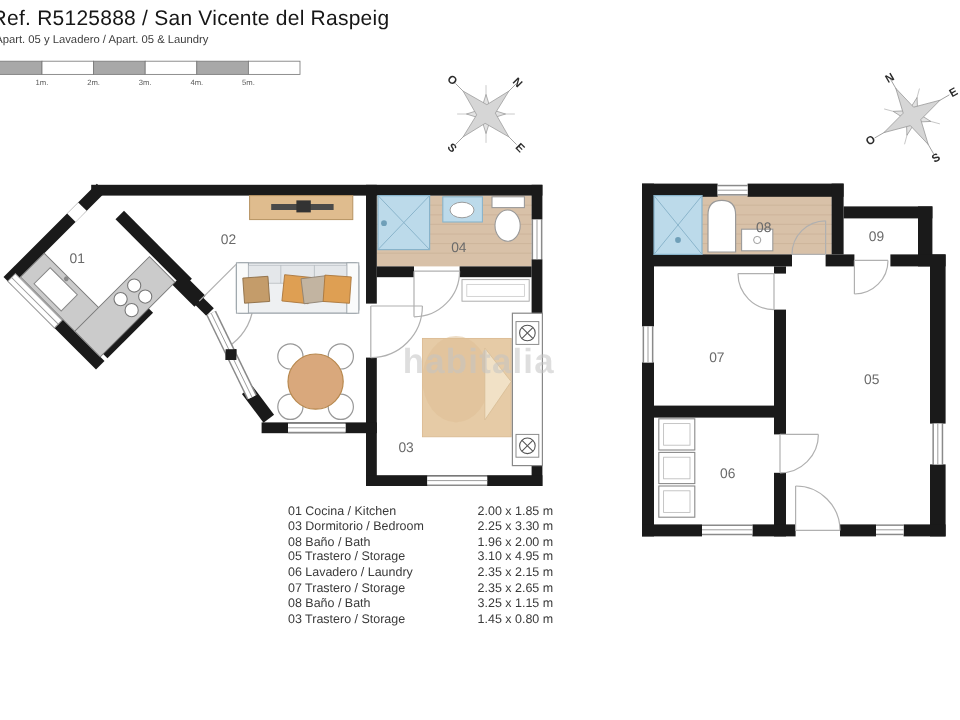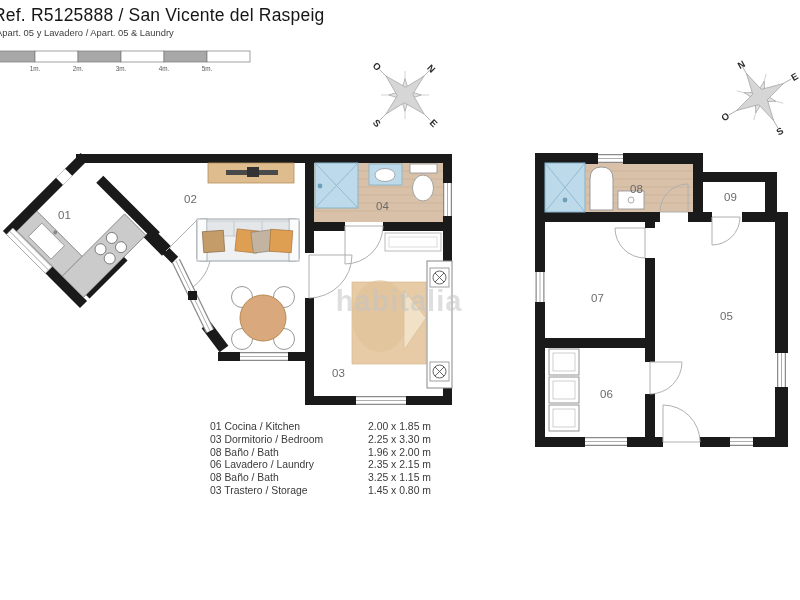--- a/index.html
+++ b/index.html
@@ -2,21 +2,21 @@
 <html><head>
 <meta charset="utf-8">
 <style>
   html,body{margin:0;padding:0;background:#fff;}
   #stage{position:relative;width:800px;height:600px;overflow:hidden;background:#fff;
          font-family:"Liberation Sans", sans-serif;}
   #plansvg{position:absolute;left:0;top:0;}
   .title{position:absolute;left:-7px;top:5px;font-size:17.5px;font-weight:400;color:#161616;
          white-space:nowrap;letter-spacing:.2px;}
   .subtitle{position:absolute;left:-4px;top:27px;font-size:9.4px;color:#3d3d3d;white-space:nowrap;}
-  .legend{position:absolute;left:210px;top:421px;font-size:10.4px;color:#3a3a3a;}
+  .legend{position:absolute;left:240px;top:421px;font-size:10.4px;color:#3a3a3a;}
   .lrow{height:12.8px;line-height:12.8px;white-space:nowrap;}
   .lname{display:inline-block;width:158px;}
   .ldim{display:inline-block;}
   svg text.roomlbl{font-size:11.5px;fill:#6a6a6a;}
   svg text.scalelbl{font-size:6.4px;fill:#5a5a5a;text-anchor:middle;}
   svg text.compasslbl{font-size:9.5px;font-weight:bold;fill:#2b2b2b;text-anchor:middle;}
   svg text.wmark{font-size:29px;font-weight:bold;fill:#c4c4c4;opacity:.55;letter-spacing:1px;text-anchor:middle;}
 </style>
 </head>
 <body>
@@ -310,18 +310,20 @@
       <text class="roomlbl" x="724" y="201">09</text>
     </g>
 
     <text class="wmark" x="399" y="311">habitalia</text>
   </svg>
 
   <div class="legend">
     <div class="lrow"><span class="lname">01 Cocina / Kitchen</span><span class="ldim">2.00 x 1.85 m</span></div>
     <div class="lrow"><span class="lname">03 Dormitorio / Bedroom</span><span class="ldim">2.25 x 3.30 m</span></div>
     <div class="lrow"><span class="lname">08 Baño / Bath</span><span class="ldim">1.96 x 2.00 m</span></div>
+    <div class="lrow"><span class="lname">05 Trastero / Storage</span><span class="ldim">3.10 x 4.95 m</span></div>
     <div class="lrow"><span class="lname">06 Lavadero / Laundry</span><span class="ldim">2.35 x 2.15 m</span></div>
+    <div class="lrow"><span class="lname">07 Trastero / Storage</span><span class="ldim">2.35 x 2.65 m</span></div>
     <div class="lrow"><span class="lname">08 Baño / Bath</span><span class="ldim">3.25 x 1.15 m</span></div>
     <div class="lrow"><span class="lname">03 Trastero / Storage</span><span class="ldim">1.45 x 0.80 m</span></div>
   </div>
 
 </div>
 
 </body></html>

